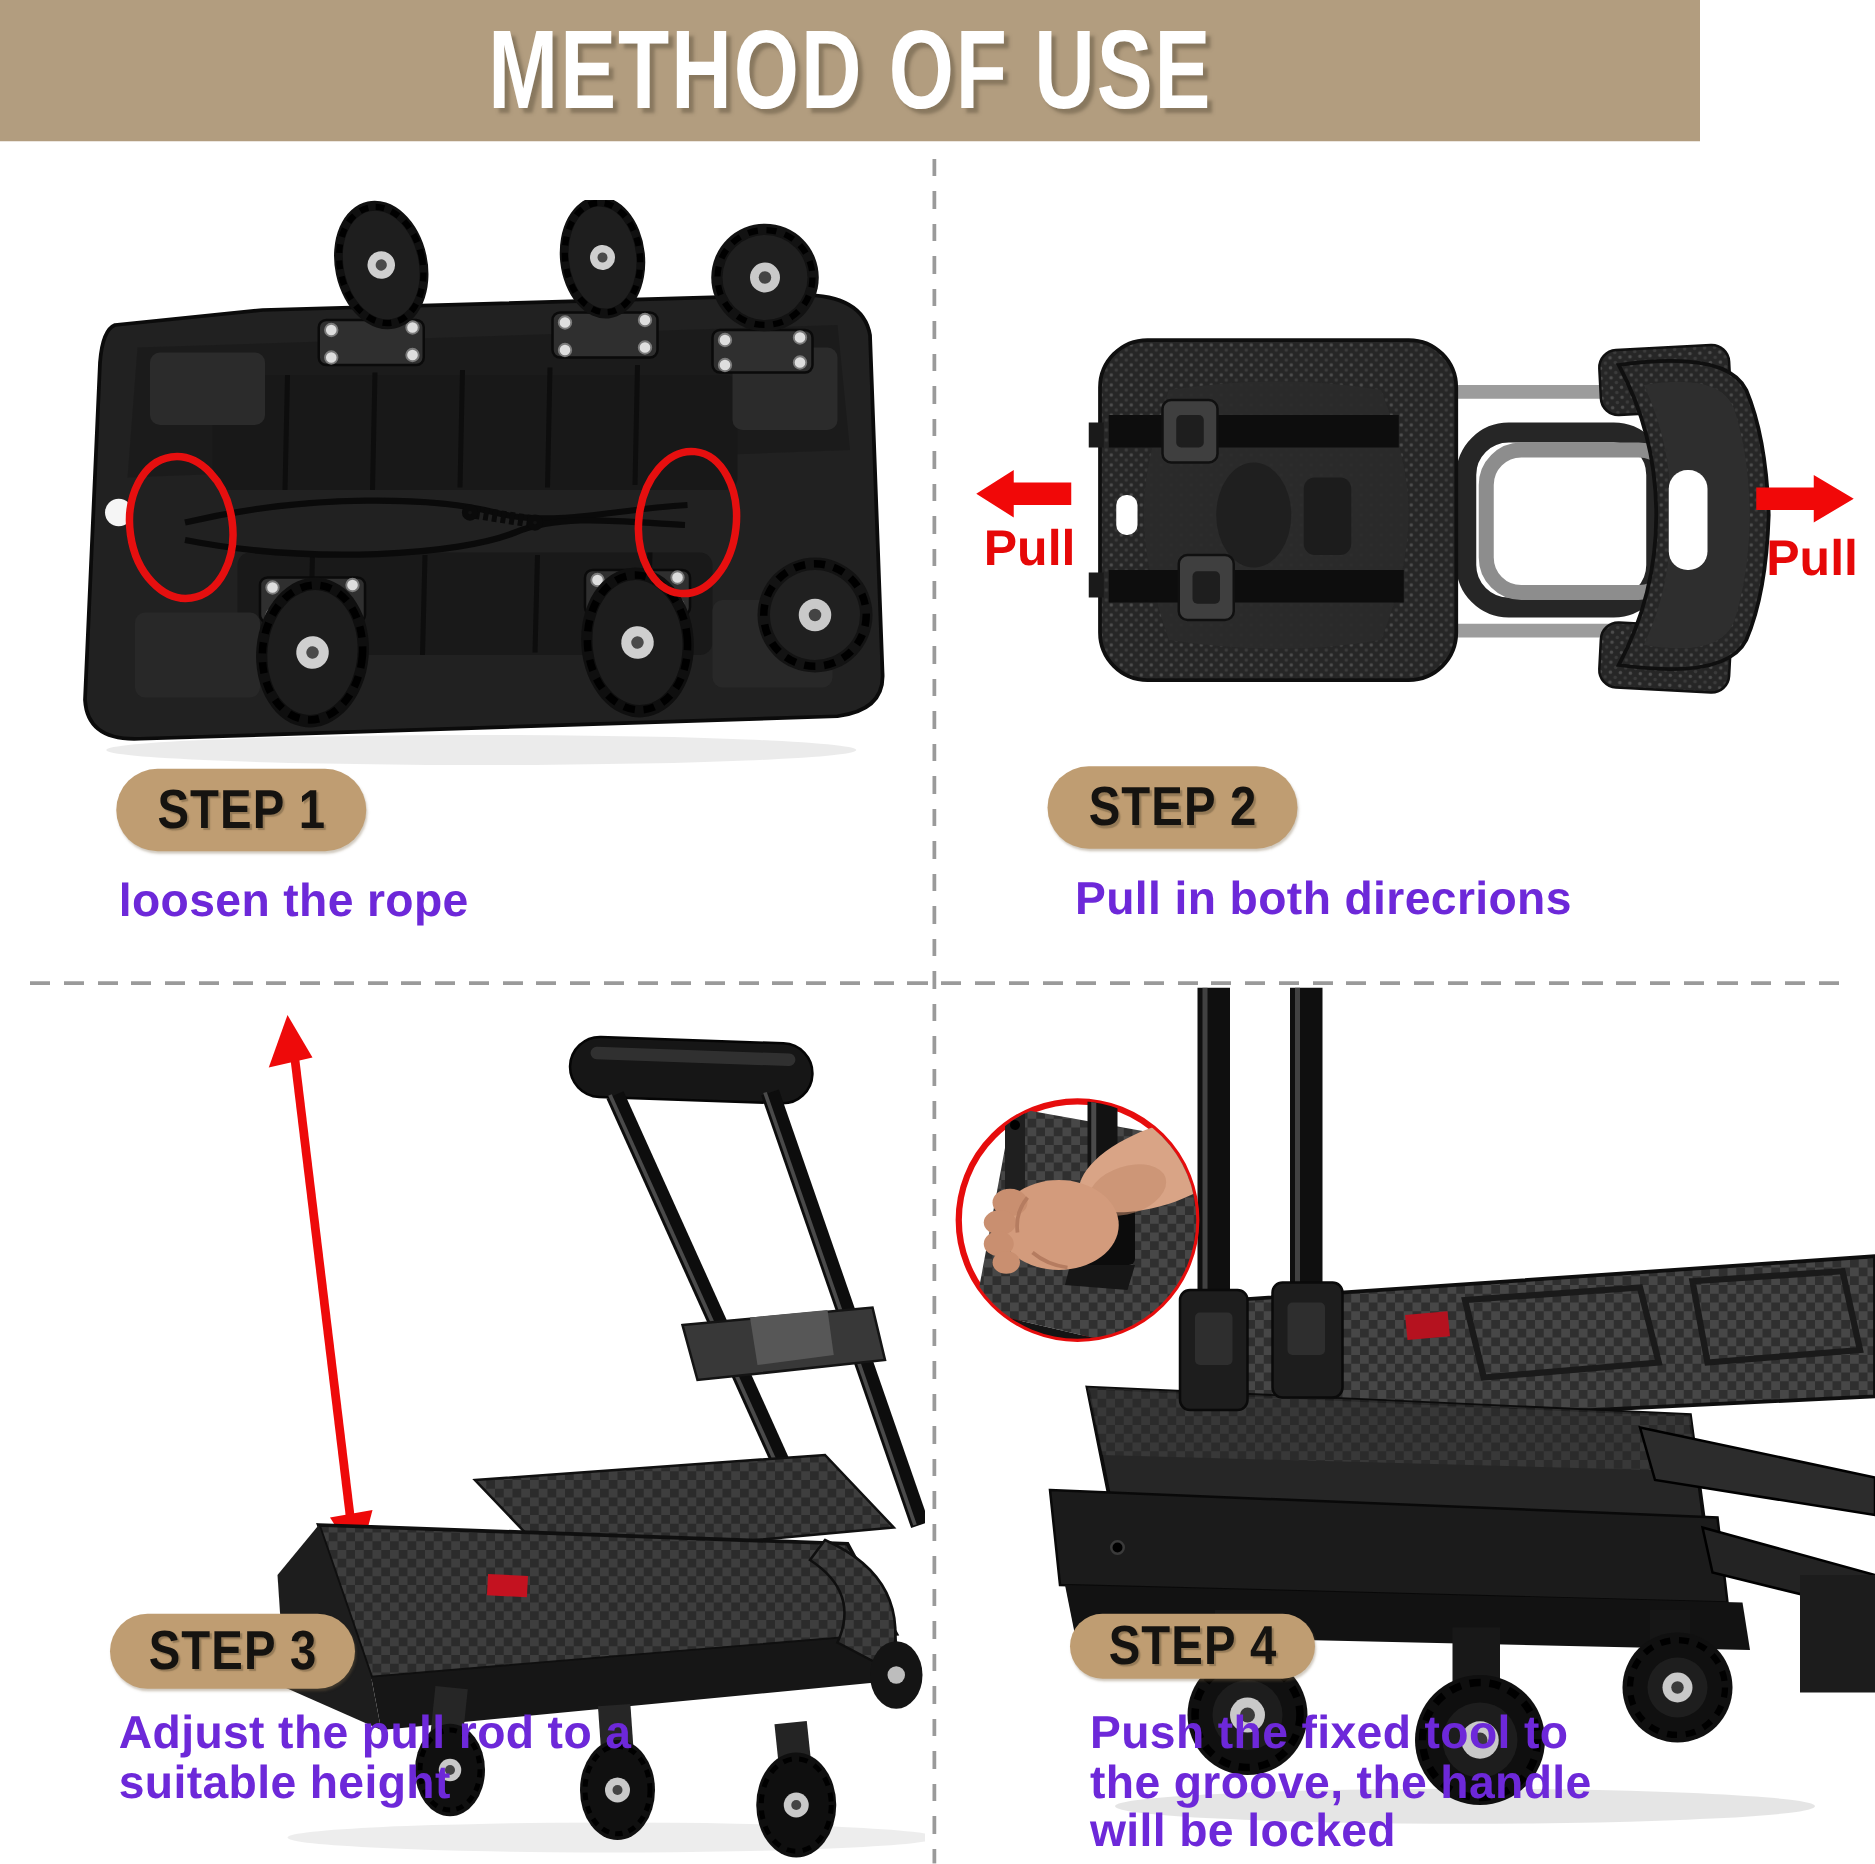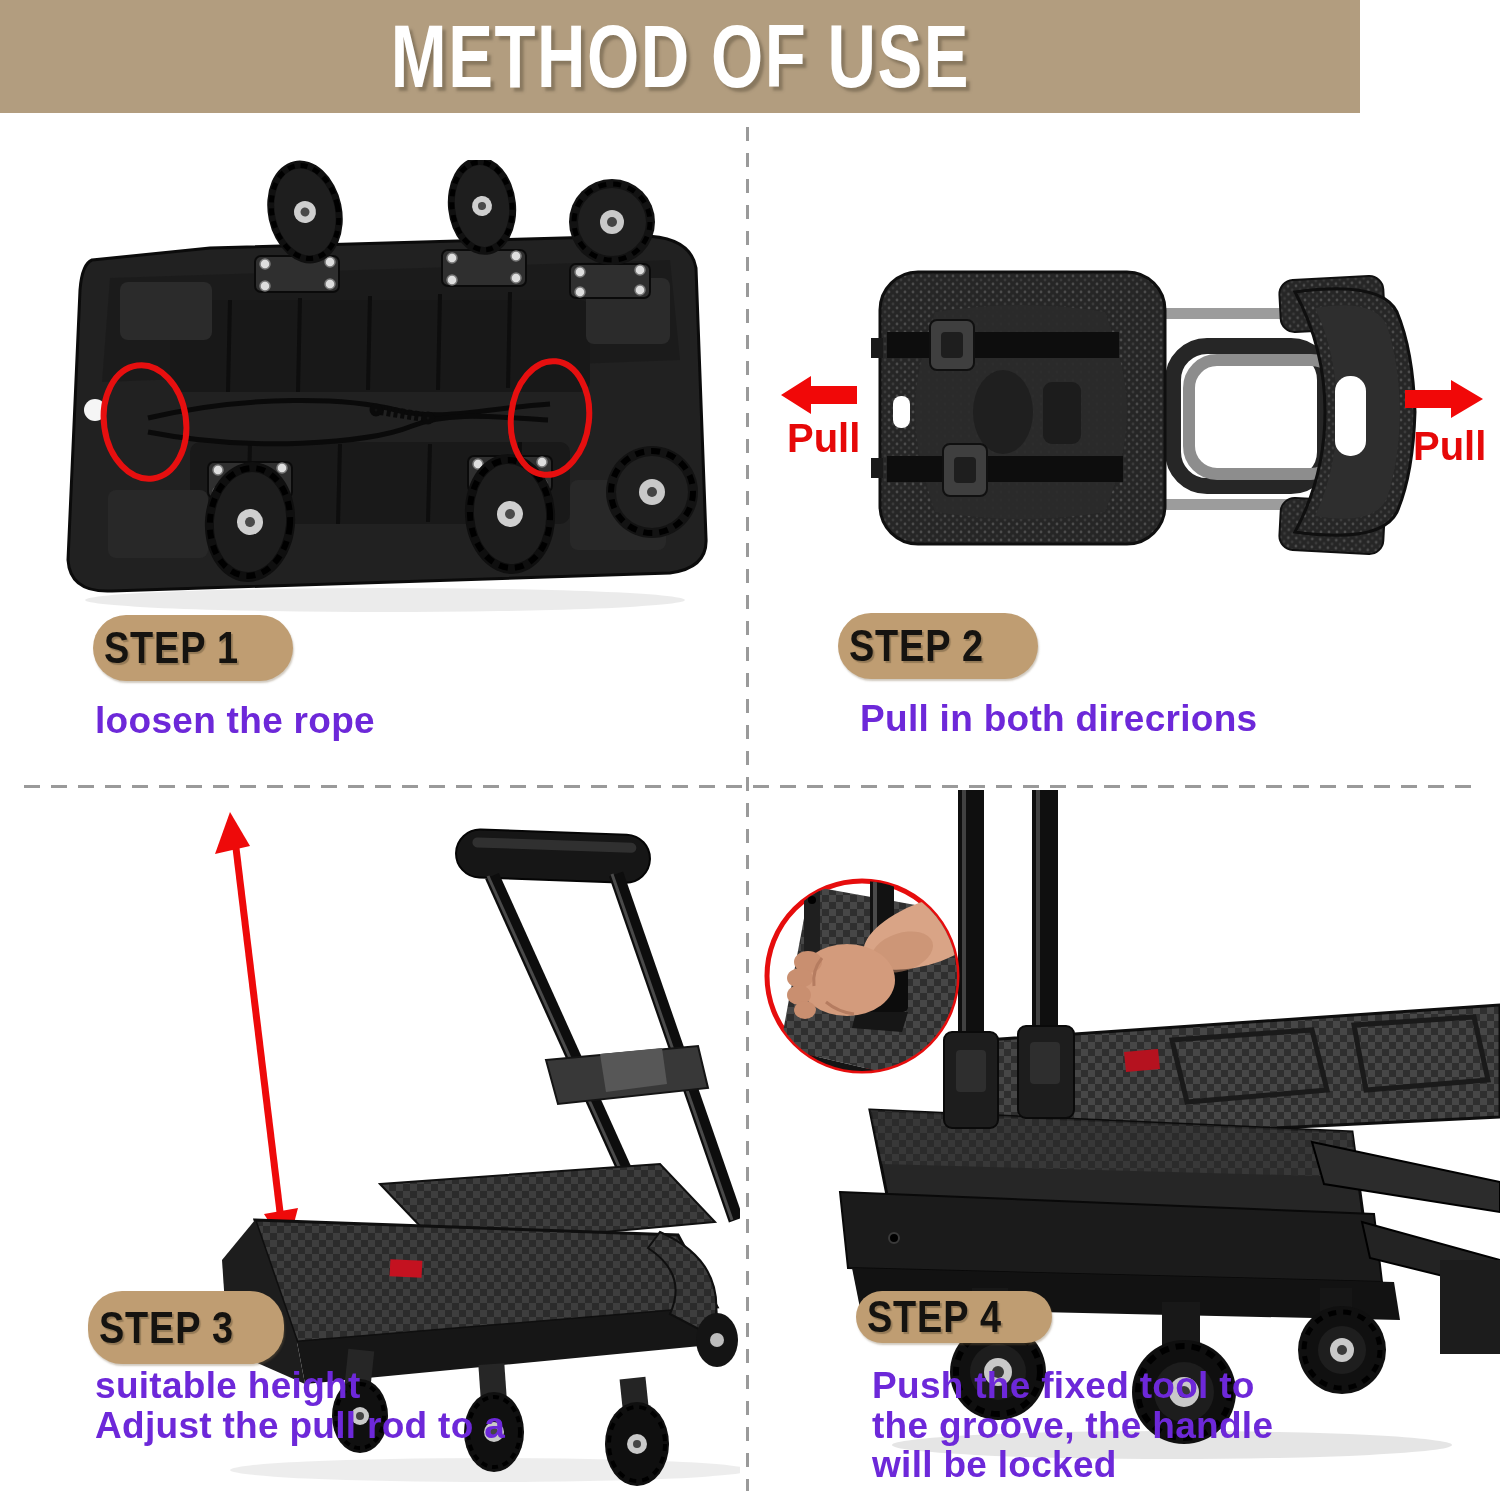--- a/index.html
+++ b/index.html
@@ -20,21 +20,21 @@
     position:absolute;left:746px;top:127px;width:3px;height:1364px;z-index:2;
     background:repeating-linear-gradient(180deg,#9a9a9a 0 14px,transparent 14px 26px);
   }
   .divider-h{
     position:absolute;left:24px;top:785px;width:1456px;height:3px;z-index:2;
     background:repeating-linear-gradient(90deg,#9a9a9a 0 16px,transparent 16px 27px);
   }
   .photo{position:absolute;z-index:1;}
   .step-badge{
     position:absolute;background:#bf9d72;border-radius:34px;z-index:5;
-    display:flex;align-items:center;
+    display:flex;align-items:center;justify-content:center;
     box-shadow:1px 2px 2px rgba(120,100,70,.35);
   }
   .badge-text{
     display:inline-block;color:#151310;font-size:44px;font-weight:700;
     transform:scaleX(.86);letter-spacing:1px;white-space:nowrap;
     text-shadow:2px 2px 1px rgba(70,58,38,.35);
   }
   .step-desc{
     position:absolute;z-index:5;color:#6d28d9;font-size:37px;font-weight:700;
     line-height:1.07;letter-spacing:.3px;white-space:nowrap;
@@ -291,26 +291,26 @@
             <ellipse rx="28" ry="37" fill="none" stroke="#000" stroke-width="4" stroke-dasharray="7 6"></ellipse>
             <circle r="10" fill="#c9c9c9"></circle>
             <circle r="4" fill="#444"></circle>
           </g>
         <g transform="translate(657,548)">
             <ellipse rx="21" ry="27" fill="#141414"></ellipse>
             <circle r="7" fill="#bdbdbd"></circle>
           </g>
       </g>
     </svg>
-    <div class="step-badge" style="left:88px;top:1291px;width:196px;height:73px">
+    <div class="step-badge" style="left:88px;top:1291px;width:196px;height:60px">
       <span class="badge-text">STEP 3</span>
     </div>
     <div class="step-desc" style="left:95px;top:1366px">
+      <div>Adjust the pull rod to a</div>
       <div>suitable height</div>
-      <div>Adjust the pull rod to a</div>
     </div>
   </section>
 
   <section>
     <svg class="photo" style="left:752px;top:790px" width="748" height="701" viewBox="0 0 748 701">
       <defs>
         <pattern id="checkD" width="14" height="14" patternUnits="userSpaceOnUse">
           <rect width="14" height="14" fill="#2f2f2f"></rect>
           <rect width="7" height="7" fill="#474747"></rect>
           <rect x="7" y="7" width="7" height="7" fill="#474747"></rect>

